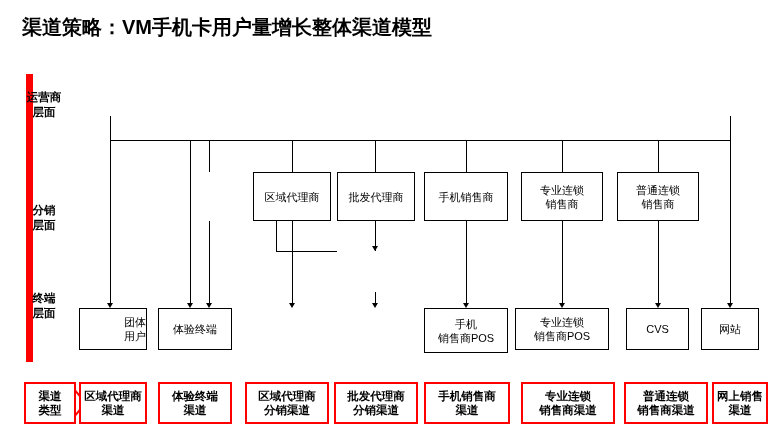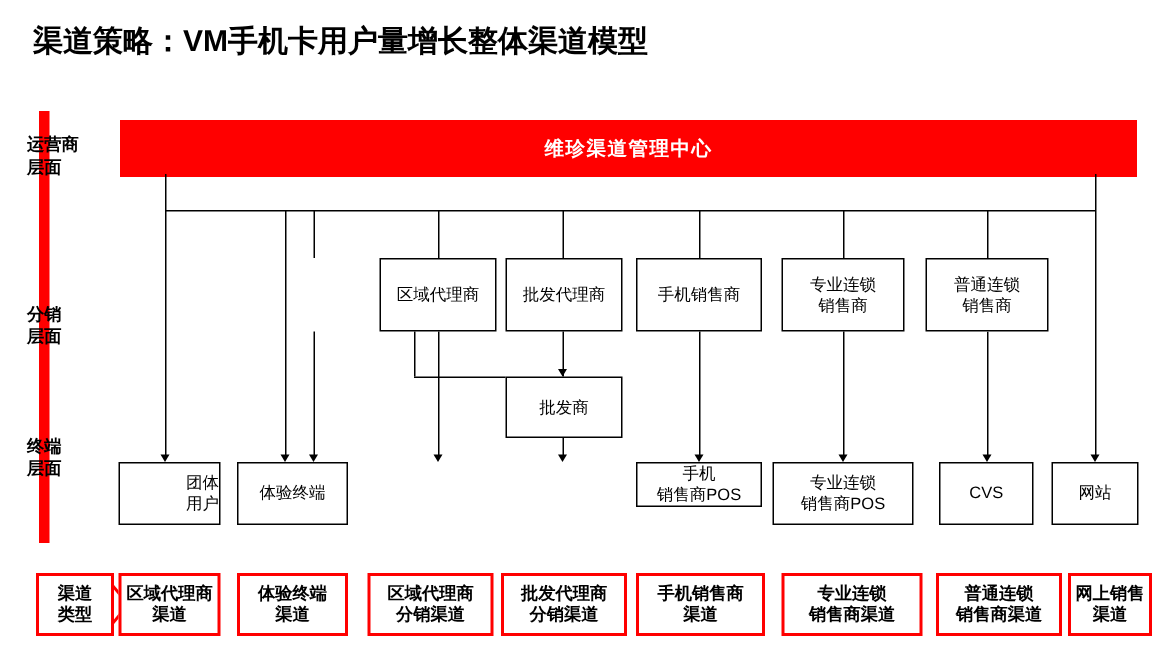--- a/index.html
+++ b/index.html
@@ -15,21 +15,21 @@
     font-size:20px;font-weight:bold;color:#000;white-space:nowrap;
   }
 
   
   .redline{
     position:absolute;background:#ff0000;
   }
 
   .rowlabel{
     position:absolute;font-size:11.5px;font-weight:bold;color:#000;
-    text-align:left;line-height:15px;
+    text-align:center;line-height:15px;
   }
 
   .topbar{
     position:absolute;background:#ff0000;border:1px solid #ff0000;
     color:#ffffff;font-size:13px;font-weight:bold;
     display:flex;align-items:center;justify-content:center;
     letter-spacing:1px;
   }
 
   .box{
@@ -93,21 +93,20 @@
     <div>层面</div>
   </div>
 
   <div class="chev" style="left:24px;top:382px;width:52px;height:42px;flex-direction:column;">
     <div>渠道</div>
     <div>类型</div>
   </div>
   <div class="chev-tip" style="left:76px;top:390px;"></div>
   <div class="chev-tip-inner" style="left:76px;top:393px;"></div>
 
-  <div class="topbar" style="left:80px;top:80px;width:676px;height:36px;">维珍渠道管理中心</div>
 
   <div class="line hline" style="left:110px;top:140px;width:620px;"></div>
 
   <div class="line vline" style="left:110px;top:116px;height:24px;"></div>
   <div class="line vline" style="left:730px;top:116px;height:24px;"></div>
 
   <div class="line vline" style="left:209px;top:140px;height:32px;"></div>
   <div class="line vline" style="left:292px;top:140px;height:32px;"></div>
   <div class="line vline" style="left:375px;top:140px;height:32px;"></div>
   <div class="line vline" style="left:466px;top:140px;height:32px;"></div>
@@ -130,21 +129,20 @@
   <div class="box" style="left:424px;top:172px;width:84px;height:49px;">手机销售商</div>
   <div class="box" style="left:521px;top:172px;width:82px;height:49px;flex-direction:column;">
     <div>专业连锁</div>
     <div>销售商</div>
   </div>
   <div class="box" style="left:617px;top:172px;width:82px;height:49px;flex-direction:column;">
     <div>普通连锁</div>
     <div>销售商</div>
   </div>
 
-  <div class="box" style="left:337px;top:251px;width:78px;height:41px;">批发商</div>
 
   <div class="line vline" style="left:276px;top:221px;height:30px;"></div>
   <div class="line hline" style="left:276px;top:251px;width:61px;"></div>
 
   <div class="line vline" style="left:375px;top:221px;height:30px;"></div>
   <div class="arrow-down" style="left:372px;top:246px;"></div>
 
   <div class="line vline" style="left:375px;top:292px;height:13px;"></div>
   <div class="arrow-down" style="left:372px;top:303px;"></div>
 
@@ -155,21 +153,21 @@
   <div class="arrow-down" style="left:463px;top:303px;"></div>
 
   <div class="line vline" style="left:562px;top:221px;height:84px;"></div>
   <div class="arrow-down" style="left:559px;top:303px;"></div>
 
   <div class="line vline" style="left:209px;top:221px;height:84px;"></div>
   <div class="arrow-down" style="left:206px;top:303px;"></div>
 
   <div class="box" style="left:79px;top:308px;width:68px;height:42px;padding-left:44px;">团体用户</div>
   <div class="box" style="left:158px;top:308px;width:74px;height:42px;">体验终端</div>
-  <div class="box" style="left:424px;top:308px;width:84px;height:30px;flex-direction:column;">
+  <div class="box" style="left:424px;top:308px;width:84px;height:45px;flex-direction:column;">
     <div>手机</div>
     <div>销售商POS</div>
   </div>
   <div class="box" style="left:515px;top:308px;width:94px;height:42px;flex-direction:column;">
     <div>专业连锁</div>
     <div>销售商POS</div>
   </div>
   <div class="box" style="left:626px;top:308px;width:63px;height:42px;">CVS</div>
   <div class="box" style="left:701px;top:308px;width:58px;height:42px;">网站</div>
 

